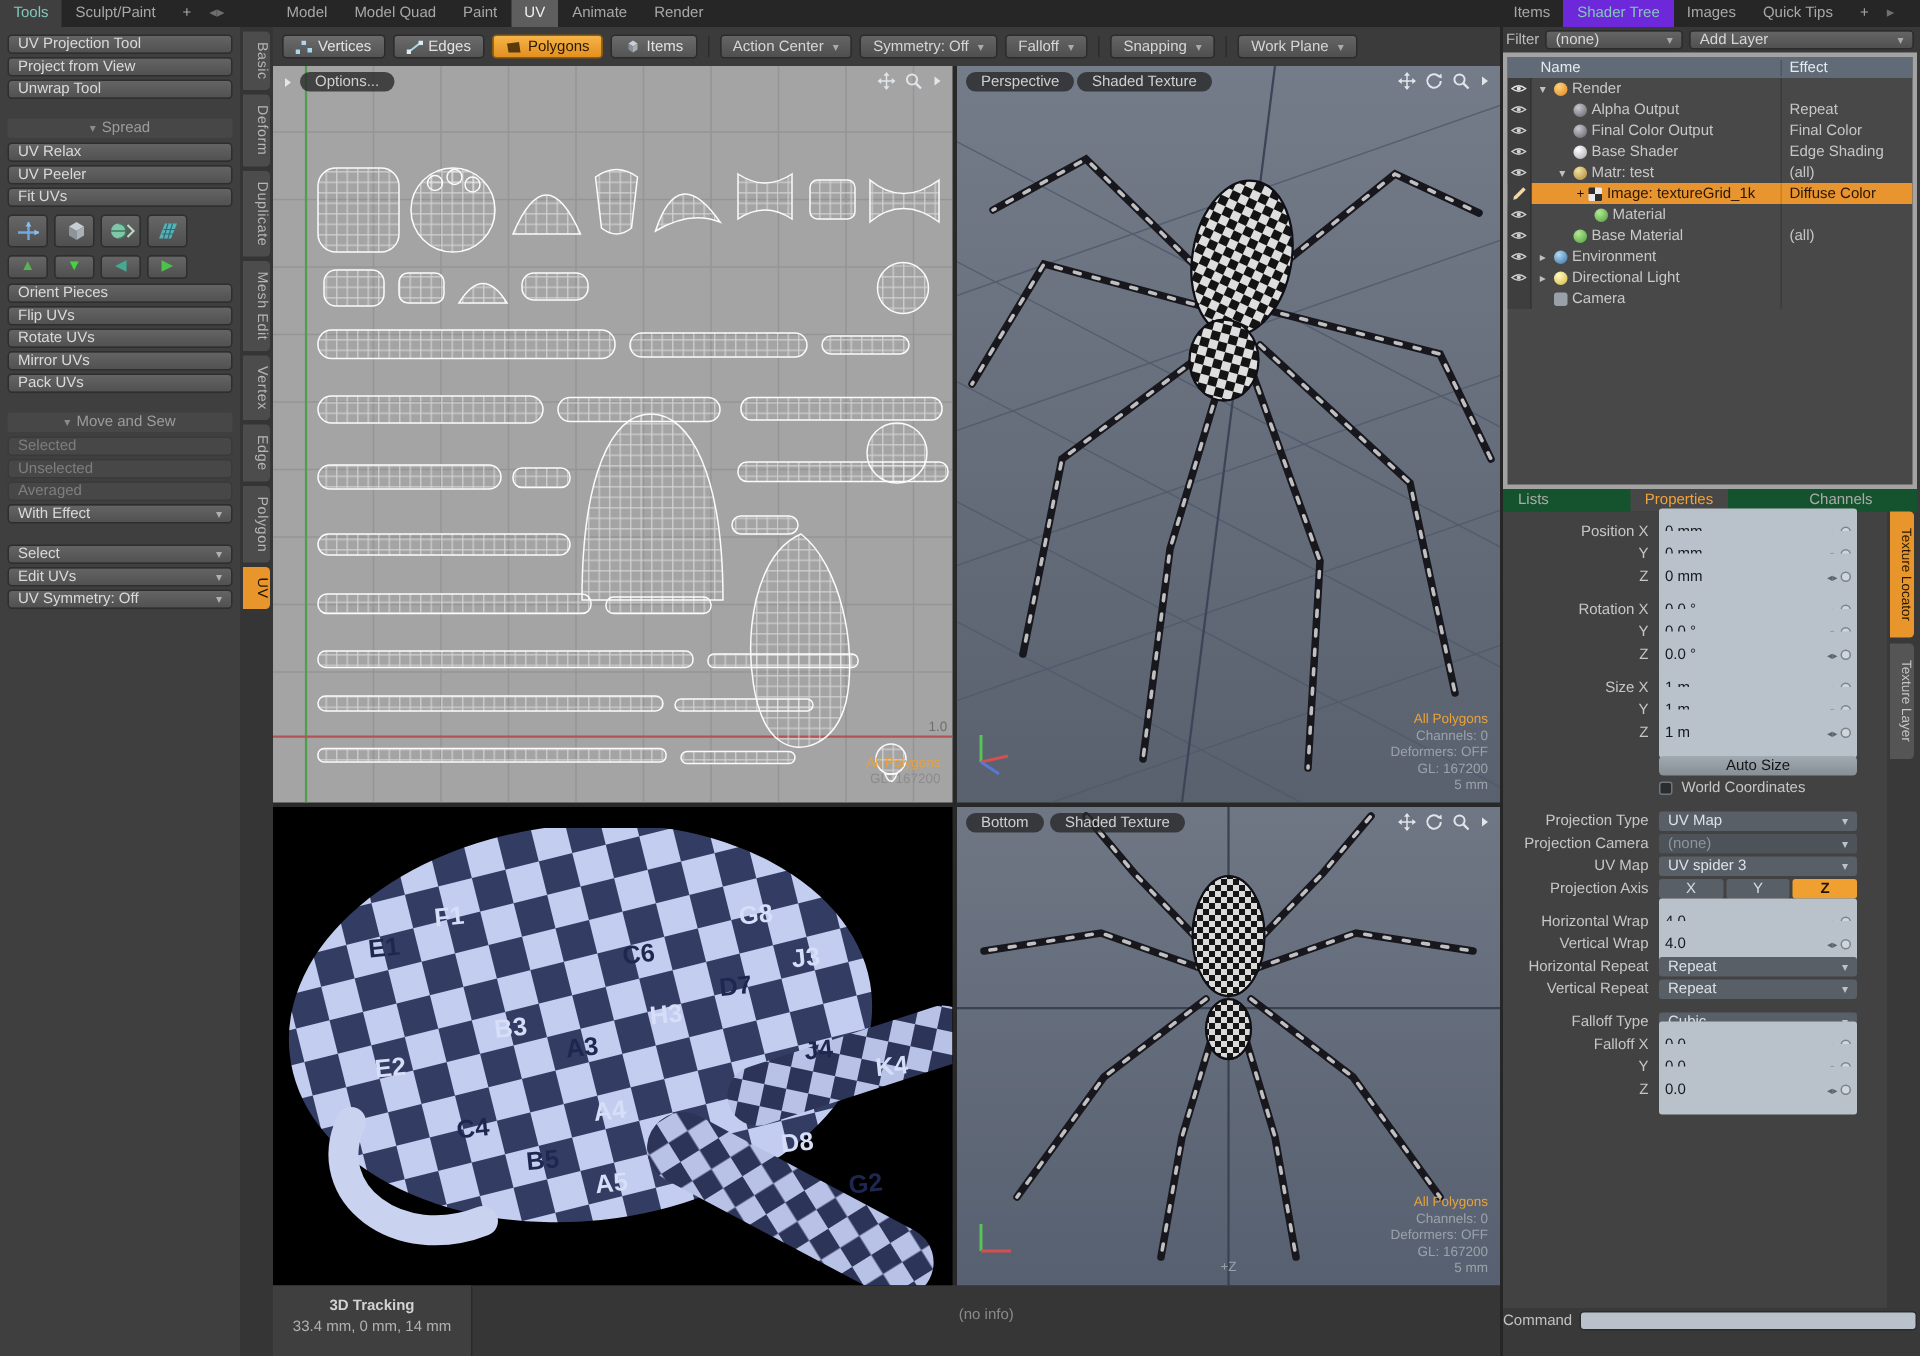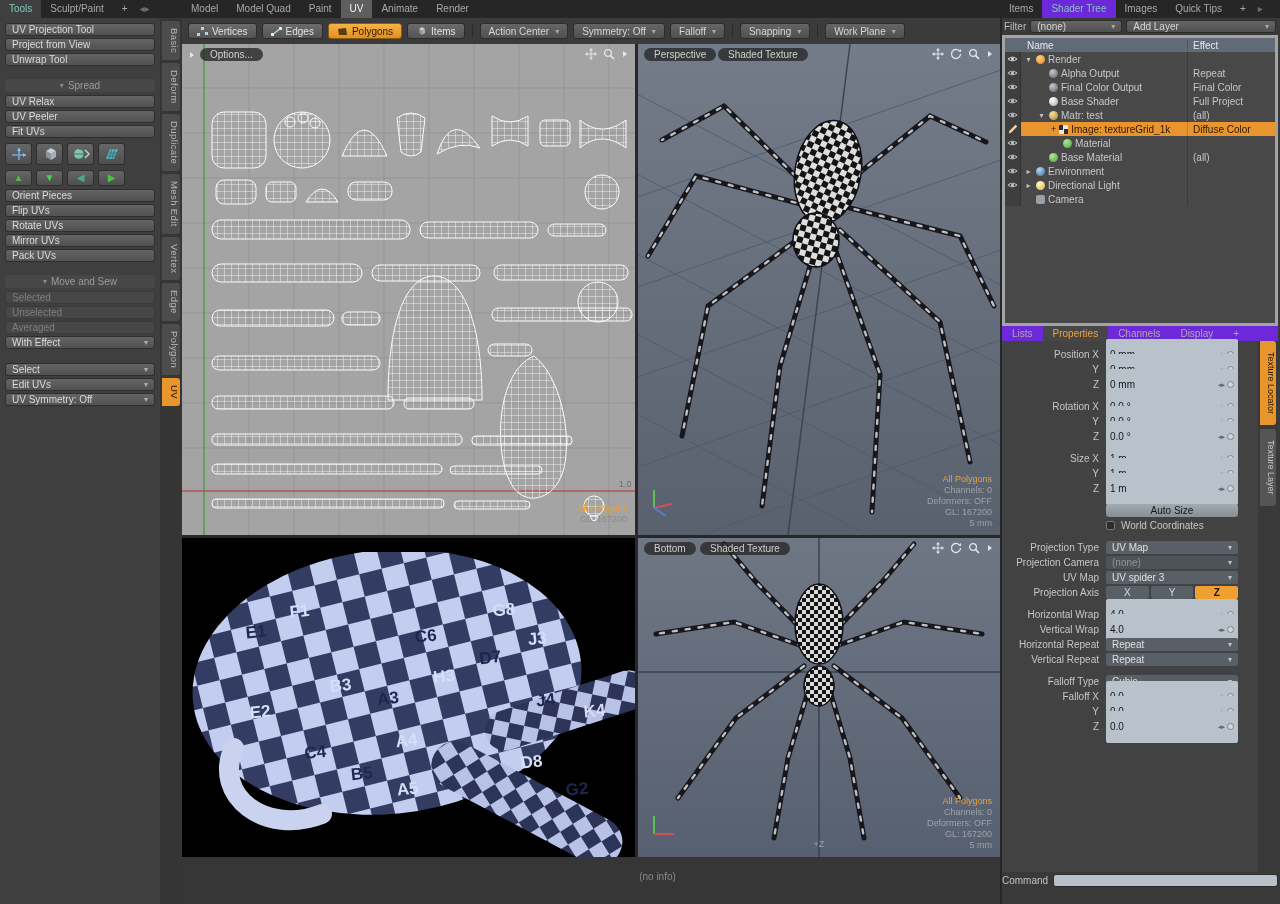--- a/index.html
+++ b/index.html
@@ -116,21 +116,21 @@
   .ic-env{background:radial-gradient(circle at 35% 30%,#b2daf2,#366fa5);}
   .ic-light{background:radial-gradient(circle at 35% 30%,#fff9c4,#d6b63e);}
   .ic-cam{border-radius:2px;background:#9aa0a8;}
   .plus{color:#e6e6e6;font-size:9px;flex:0 0 auto;}
   .tree-row.sel{background:#e8952f;}
   .tree-row.sel .nm,.tree-row.sel .row-effect,.tree-row.sel .plus,.tree-row.sel .exp{color:#2a1703;}
   .tree-row.sel .row-effect{border-left-color:#c97f22;}
 
   
   #proppanel{position:absolute;left:1002px;top:326px;width:276px;height:546px;}
-  #prop-tabs{display:flex;height:15px;background:#6d28d9;align-items:center;}
+  #prop-tabs{display:flex;height:15px;background:#14532d;align-items:center;gap:44px;}
   .prop-tab{padding:0 10px;line-height:15px;color:#ababab;}
   .prop-tab.active{background:#474747;color:#f0a23c;}
   #prop-body{position:absolute;left:0;top:15px;width:256px;bottom:0;background:#424242;padding-top:6px;}
   .prow{display:flex;align-items:center;height:15px;}
   .mt6{margin-top:7px;}
   .plabel{width:104px;text-align:right;padding-right:7px;color:#c6c6c6;white-space:nowrap;}
   .pctl{width:132px;display:flex;}
   .num{flex:1;height:13px;background:#b9c2ca;border-radius:2px;color:#15181c;
     display:flex;align-items:center;padding:16px 4px;}
   .adorn{margin-left:auto;display:flex;align-items:center;gap:2px;color:#5d656c;font-size:7px;}
@@ -707,21 +707,21 @@
       <span class="row-gutter">
           <svg style="width:11px;height:8px">
             <use href="#eye-icon"></use>
           </svg>
         </span>
       <span class="row-main ind1">
           <span class="exp"></span>
           <span class="ticon ic-shader"></span>
           <span class="nm">Base Shader</span>
         </span>
-      <span class="row-effect">Full Project</span>
+      <span class="row-effect">Edge Shading</span>
     </div>
     <div class="tree-row">
       <span class="row-gutter">
           <svg style="width:11px;height:8px">
             <use href="#eye-icon"></use>
           </svg>
         </span>
       <span class="row-main ind1">
           <span class="exp">▾</span>
           <span class="ticon ic-matgroup"></span>
@@ -1026,14 +1026,18 @@
   <div class="edge-tab active">Texture Locator</div>
   <div class="edge-tab">Texture Layer</div>
 </div>
 
 <div id="commandrow">
   <span class="lbl">Command</span>
   <div class="cmd-field"></div>
 </div>
 
 <div id="statusbar">
+  <div id="trackbox">
+    <div class="t1">3D Tracking</div>
+    <div class="t2">33.4 mm, 0 mm, 14 mm</div>
+  </div>
   <div id="noinfo">(no info)</div>
 </div>
 
 </body></html>

